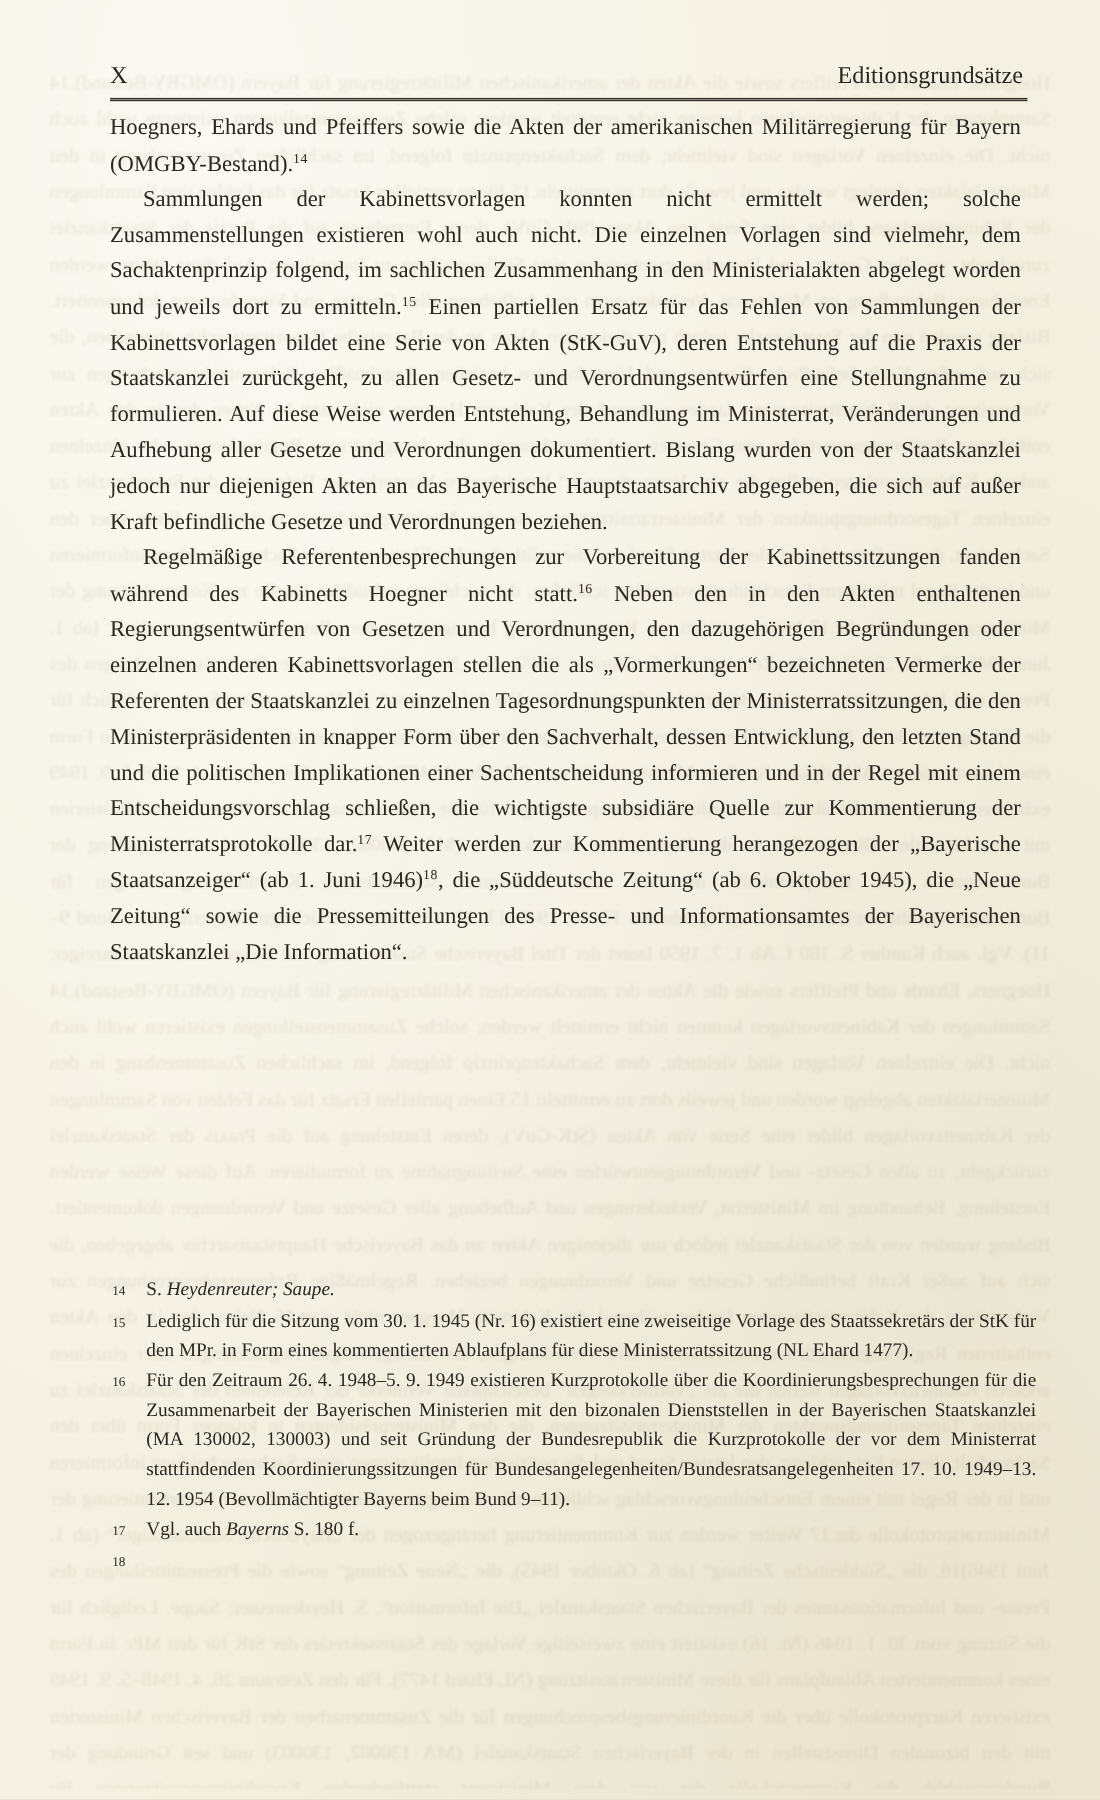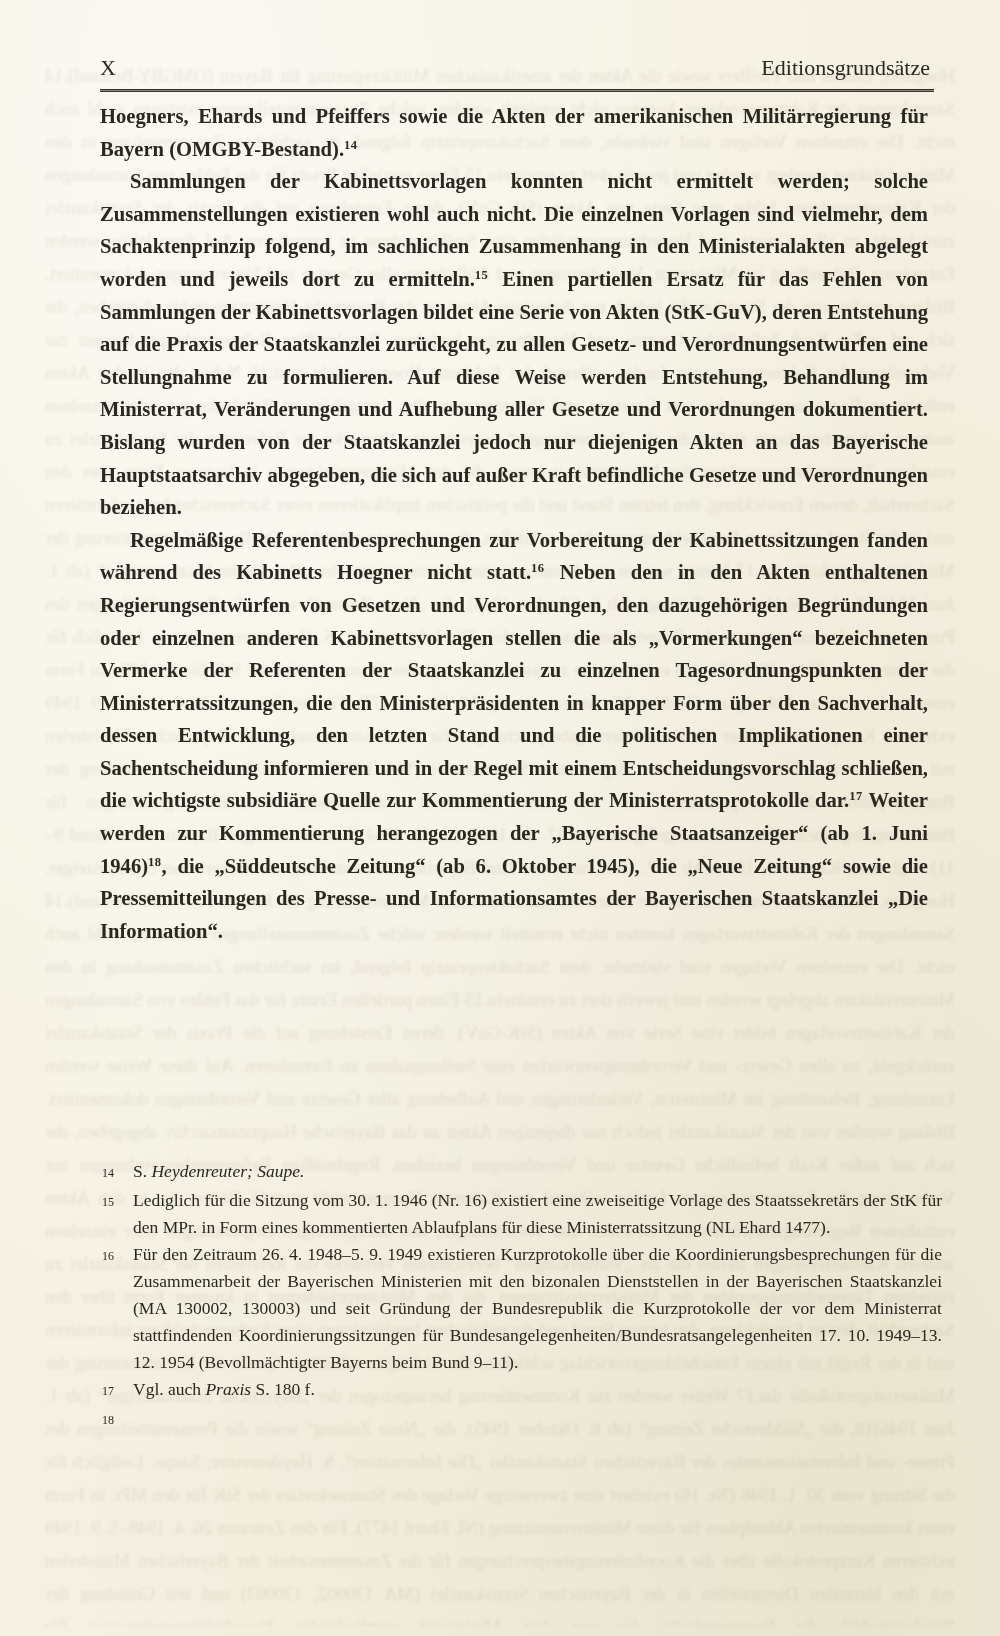--- a/index.html
+++ b/index.html
@@ -45,21 +45,21 @@
     font-size:22px;line-height:28px;
   }
   .head-rule{
     position:absolute;top:89px;left:100px;width:834px;height:3px;
     background:linear-gradient(to bottom,#332f28 0 1px,rgba(51,47,40,.55) 1px 2px,#3a362e 2px 3px);
   }
   .body-text{
     position:absolute;top:100px;left:100px;width:828px;
     font-size:20.6px;line-height:32.6px;
     text-align:justify;
-    hyphens:auto;font-weight:bold;-webkit-hyphens:auto;
+    hyphens:auto;-webkit-hyphens:auto;
   }
   .para{margin:0;}
   .para.indent{text-indent:30px;}
   sup.fnref{
     font-size:12.5px;
     line-height:0;
     vertical-align:baseline;
     position:relative;top:-7px;
     letter-spacing:.5px;
   }
@@ -98,28 +98,28 @@
         <p class="para indent">Sammlungen der Kabinettsvorlagen konnten nicht ermittelt werden; solche Zusammenstellungen existieren wohl auch nicht. Die einzelnen Vorlagen sind vielmehr, dem Sachaktenprinzip folgend, im sachlichen Zusammenhang in den Ministerialakten abgelegt worden und jeweils dort zu ermitteln.<sup class="fnref">15</sup> Einen partiellen Ersatz für das Fehlen von Sammlungen der Kabinettsvorlagen bildet eine Serie von Akten (StK-GuV), deren Entstehung auf die Praxis der Staatskanzlei zurückgeht, zu allen Gesetz- und Verordnungsentwürfen eine Stellungnahme zu formulieren. Auf diese Weise werden Entstehung, Behandlung im Ministerrat, Veränderungen und Aufhebung aller Gesetze und Verordnungen dokumentiert. Bislang wurden von der Staatskanzlei jedoch nur diejenigen Akten an das Bayerische Hauptstaatsarchiv abgegeben, die sich auf außer Kraft befindliche Gesetze und Verordnungen beziehen.</p>
         <p class="para indent">Regelmäßige Referentenbesprechungen zur Vorbereitung der Kabinettssitzungen fanden während des Kabinetts Hoegner nicht statt.<sup class="fnref">16</sup> Neben den in den Akten enthaltenen Regierungsentwürfen von Gesetzen und Verordnungen, den dazugehörigen Begründungen oder einzelnen anderen Kabinettsvorlagen stellen die als „Vormerkungen“ bezeichneten Vermerke der Referenten der Staatskanzlei zu einzelnen Tagesordnungspunkten der Ministerratssitzungen, die den Ministerpräsidenten in knapper Form über den Sachverhalt, dessen Entwicklung, den letzten Stand und die politischen Implikationen einer Sachentscheidung informieren und in der Regel mit einem Entscheidungsvorschlag schließen, die wichtigste subsidiäre Quelle zur Kommentierung der Ministerratsprotokolle dar.<sup class="fnref">17</sup> Weiter werden zur Kommentierung herangezogen der „Bayerische Staatsanzeiger“ (ab 1. Juni 1946)<sup class="fnref">18</sup>, die „Süddeutsche Zeitung“ (ab 6. Oktober 1945), die „Neue Zeitung“ sowie die Pressemitteilungen des Presse- und Informationsamtes der Bayerischen Staatskanzlei „Die Information“.</p>
       </div>
     <div class="footnotes" id="footnotes">
         <div class="fn">
           <span class="fn-num">14</span>
           <span class="fn-text">S. <em>Heydenreuter; Saupe.</em></span>
         </div>
         <div class="fn">
           <span class="fn-num">15</span>
-          <span class="fn-text">Lediglich für die Sitzung vom 30. 1. 1946 (Nr. 16) existiert eine zweiseitige Vorlage des Staatssekretärs der StK für den MPr. in Form eines kommentierten Ablaufplans für diese Ministerratssitzung (NL Ehard 1477).</span>
+          <span class="fn-text">Lediglich für die Sitzung vom 30. 1. 1945 (Nr. 16) existiert eine zweiseitige Vorlage des Staatssekretärs der StK für den MPr. in Form eines kommentierten Ablaufplans für diese Ministerratssitzung (NL Ehard 1477).</span>
         </div>
         <div class="fn">
           <span class="fn-num">16</span>
           <span class="fn-text">Für den Zeitraum 26. 4. 1948–5. 9. 1949 existieren Kurzprotokolle über die Koordinierungsbesprechungen für die Zusammenarbeit der Bayerischen Ministerien mit den bizonalen Dienststellen in der Bayerischen Staatskanzlei (MA 130002, 130003) und seit Gründung der Bundesrepublik die Kurzprotokolle der vor dem Ministerrat stattfindenden Koordinierungssitzungen für Bundesangelegenheiten/Bundesratsangelegenheiten 17. 10. 1949–13. 12. 1954 (Bevollmächtigter Bayerns beim Bund 9–11).</span>
         </div>
         <div class="fn">
           <span class="fn-num">17</span>
-          <span class="fn-text">Vgl. auch <em>Praxis</em> S. 180 f.</span>
+          <span class="fn-text">Vgl. auch <em>Bayerns</em> S. 180 f.</span>
         </div>
         <div class="fn">
           <span class="fn-num">18</span>
         </div>
       </div>
   </div>
 </div>
 
 </body></html>

